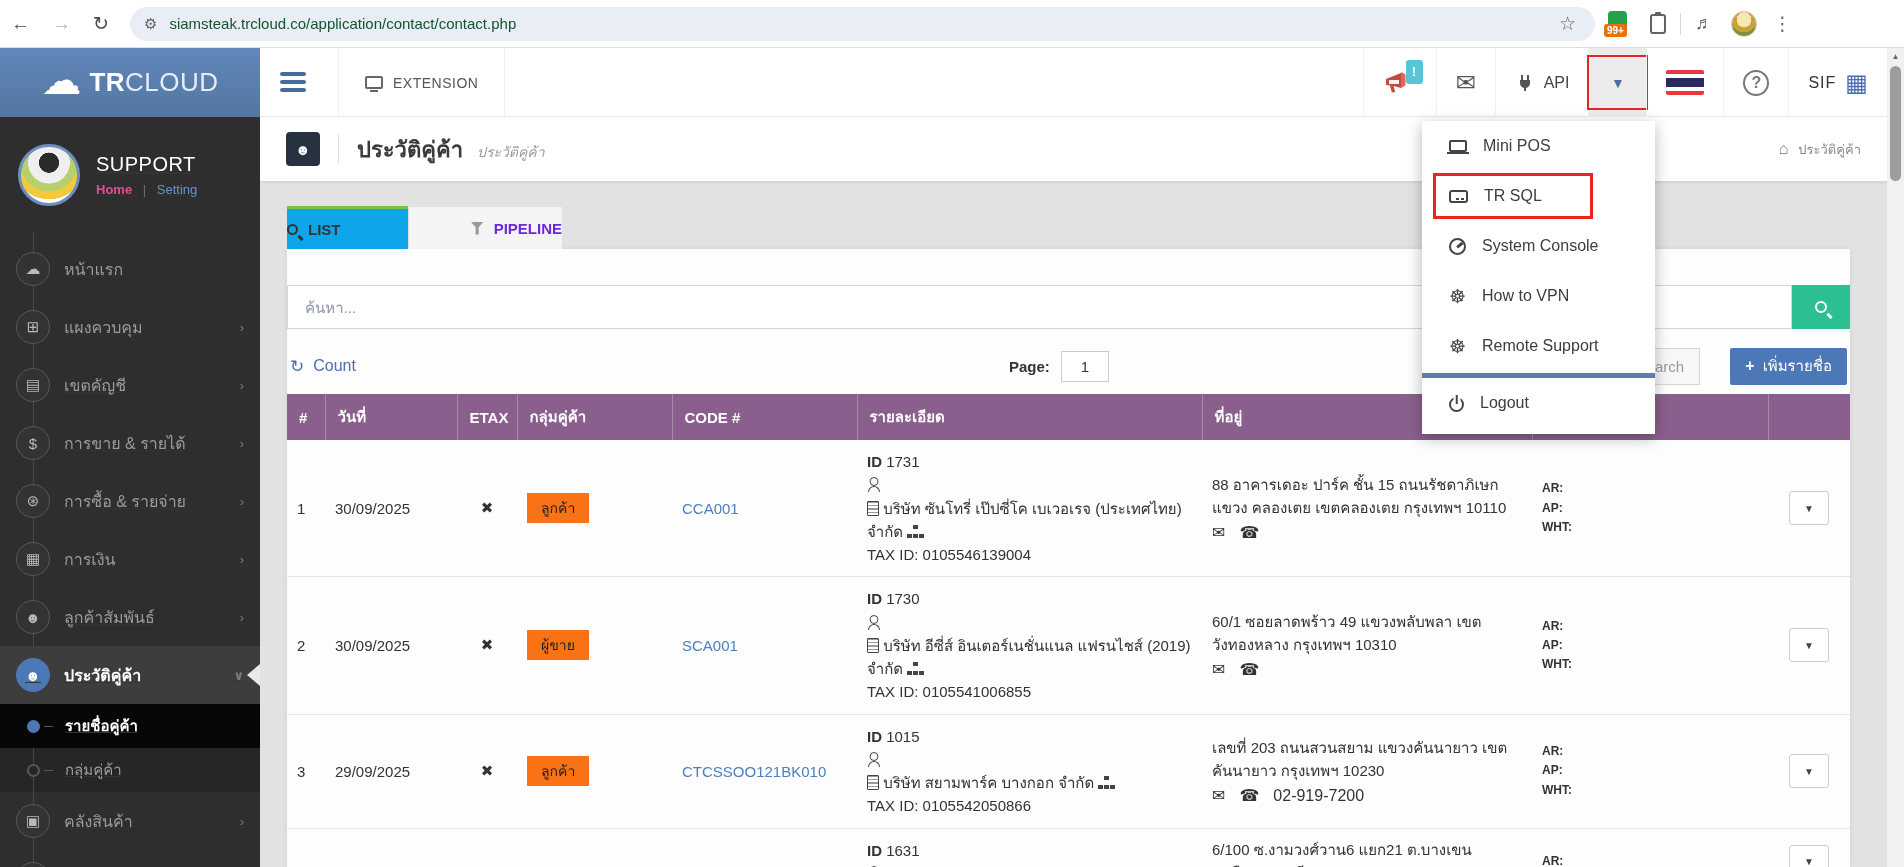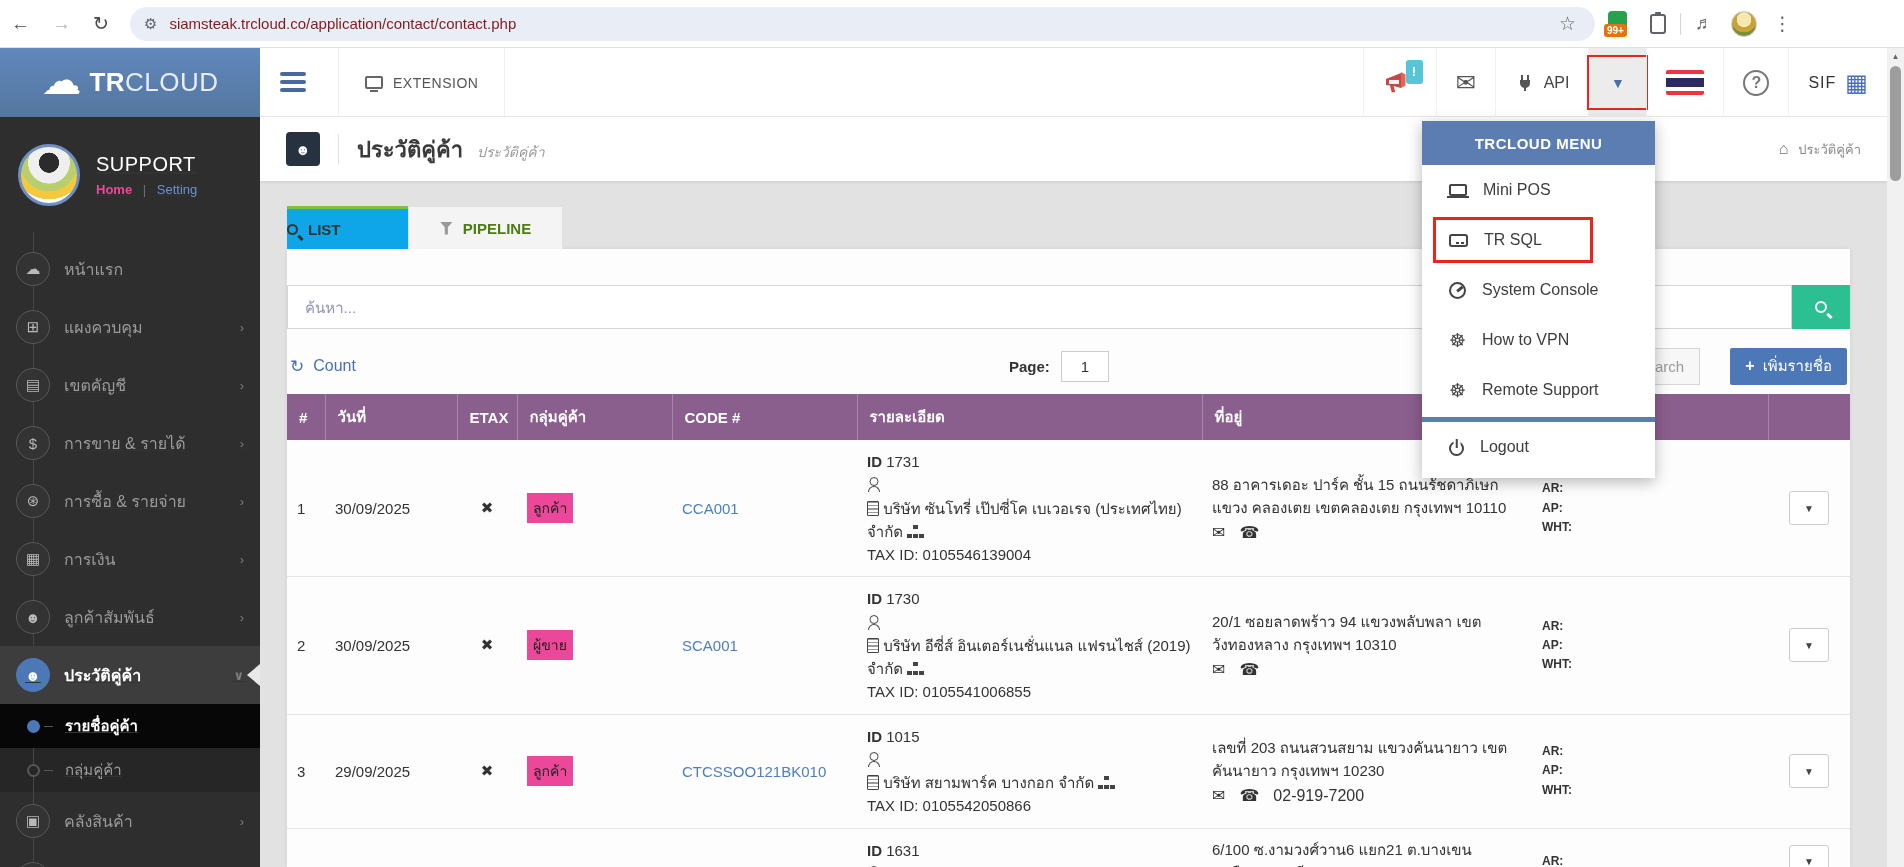--- a/index.html
+++ b/index.html
@@ -7,21 +7,21 @@
   body { position:relative; background:#fff; font-family:"Liberation Sans","DejaVu Sans",sans-serif; color:#333; }
 
   
   .browser-bar { position:absolute; top:0; left:0; width:1904px; height:48px; background:#fff;
     border-bottom:1px solid #dcdfe4; display:flex; align-items:center; z-index:60; }
   .bnav { font-size:19px; color:#4a4a4a; margin:0 11px; line-height:1; }
   .bnav.fwd { color:#b3b3b3; }
   .url-pill { height:34px; width:1465px; background:#e9edf6; border-radius:17px; margin-left:10px;
     display:flex; align-items:center; padding:0 14px; }
   .tune-icon { font-size:15px; color:#5f6368; margin-right:12px; }
-  .url-text { font-size:15px; color:#7f1d1d; }
+  .url-text { font-size:15px; color:#14532d; }
   .star-icon { font-size:19px; color:#5f6368; margin-left:-36px; }
   .ext-wrap { position:relative; width:26px; height:26px; margin-left:28px; }
   .ext-bag { position:absolute; top:0; left:4px; width:19px; height:17px; background:#27a14b; border-radius:4px 4px 2px 2px; }
   .ext-badge { position:absolute; bottom:0; left:0; background:#e8710a; color:#fff; font-size:10px; font-weight:bold;
     padding:1px 3px; border-radius:3px; }
   .clip-icon { position:relative; width:16px; height:20px; border:2px solid #5f6368; border-radius:3px; margin-left:20px; }
   .clip-icon::before { content:""; position:absolute; top:-4px; left:3px; width:6px; height:4px; background:#5f6368; border-radius:1px; }
   .bsep { width:1px; height:22px; background:#d7d7d7; margin:0 14px; }
   .music-icon { font-size:18px; color:#5f6368; }
   .bavatar { width:26px; height:26px; border-radius:50%; margin-left:18px;
@@ -104,21 +104,21 @@
     justify-content:center; color:#fff; font-size:15px; }
   .ph-sep { width:1px; height:30px; background:#e0e0e0; margin:0 18px; }
   .ph-title { font-size:22px; font-weight:bold; color:#3a3a3a; }
   .ph-sub { font-size:14px; font-style:italic; color:#9a9a9a; margin-left:14px; margin-top:6px; }
   .breadcrumb { margin-left:auto; display:flex; align-items:center; gap:10px; color:#888; font-size:13px; }
   .home-icon { font-size:16px; color:#777; }
 
   .tabs { position:absolute; top:89px; left:27px; display:flex; z-index:4; }
   .tab { height:43px; display:flex; align-items:center; gap:10px; font-size:15px; font-weight:bold; cursor:pointer; }
   .tab-list { background:#0ea5e9; border-top:3px solid #7cc142; color:#333; width:121px; justify-content:flex-start; }
-  .tab-pipeline { background:#f4f4f4; border:1px solid #e0e0e0; border-bottom:none; color:#4d7c0f; width:155px; justify-content:center; }
+  .tab-pipeline { background:#f4f4f4; border:1px solid #e0e0e0; border-bottom:none; color:#6d28d9; width:155px; justify-content:flex-end; }
   .lens { width:11px; height:11px; border:2.5px solid #333; border-radius:50%; position:relative; flex:none; }
   .lens::after { content:""; position:absolute; width:2.5px; height:6px; background:#333; left:10px; top:9px; transform:rotate(-45deg); }
   .funnel { width:13px; height:13px; background:#999; clip-path:polygon(0 0,100% 0,62% 45%,62% 100%,38% 100%,38% 45%); flex:none; }
 
   .panel { position:absolute; top:132px; left:27px; width:1563px; bottom:0; background:#fdfdfd;
     box-shadow:0 0 5px rgba(0,0,0,.07); padding-top:36px; }
   .search-row { display:flex; height:44px; }
   .search-input { flex:1; border:1px solid #d5d5d5; background:#fff; padding:0 17px; font-size:15px; color:#333; outline:none; }
   .search-input::placeholder { color:#8e96ad; }
   .search-btn { width:58px; background:#2bbf92; border:none; display:flex; align-items:center; justify-content:center; cursor:pointer; }
@@ -140,21 +140,21 @@
   
   table.ctable { width:1563px; border-collapse:collapse; table-layout:fixed; margin-top:8px; }
   .ctable th { background:#8b5f8d; color:#fff; font-size:15px; font-weight:bold; text-align:left;
     padding:11px 12px; border-right:1px solid rgba(255,255,255,.25); }
   .ctable th:last-child { border-right:none; }
   .ctable td { font-size:15px; color:#333; padding:10px 10px; vertical-align:middle; }
   .ctable tbody tr { border-top:1px solid #e6e6e6; background:#fdfdfd; }
   .ctable tbody tr:first-child { border-top:none; }
   .etx { color:#e8112d; font-weight:bold; text-align:center; }
   th.th-etax { text-align:left; }
-  .badge { background:#ec4899; color:#222; font-size:14px; padding:4px 6px; display:inline-block; }
+  .badge { background:#f97316; color:#222; font-size:14px; padding:4px 14px; display:inline-block; }
   .badge:empty { display:none; }
   .code { color:#4d7fc0; text-decoration:none; cursor:pointer; }
   .details div { line-height:1.55; }
   .details .idl b { font-weight:800; }
   .addr-text { line-height:1.5; }
   .contact-ics { margin-top:4px; font-size:16px; color:#333; display:flex; align-items:center; gap:14px; }
   .acct div { font-size:12px; font-weight:bold; color:#333; line-height:1.6; }
   .act-btn { width:40px; height:34px; background:#fff; border:1px solid #ccc; border-radius:3px; color:#444;
     font-size:10px; cursor:pointer; }
   td.act { text-align:center; }
@@ -454,21 +454,21 @@
           <td class="etx">✖</td>
           <td><span class="badge">ผู้ขาย</span></td>
           <td><a class="code">SCA001</a></td>
           <td class="details">
             <div class="idl"><b>ID</b> <span>1730</span></div>
             <div><span class="icon-person"></span></div>
             <div><span class="icon-building"></span> <span>บริษัท อีซี่ส์ อินเตอร์เนชั่นแนล แฟรนไชส์ (2019) จำกัด</span> <span class="icon-sitemap"></span></div>
             <div>TAX ID: 0105541006855</div>
           </td>
           <td class="address">
-            <div class="addr-text">20/1 ซอยลาดพร้าว 94 แขวงพลับพลา เขตวังทองหลาง กรุงเทพฯ 10310</div>
+            <div class="addr-text">60/1 ซอยลาดพร้าว 49 แขวงพลับพลา เขตวังทองหลาง กรุงเทพฯ 10310</div>
             <div class="contact-ics">
                 <span>✉</span>
                 <span>☎</span>
                 <span></span>
               </div>
           </td>
           <td class="acct">
             <div>AR:</div>
             <div>AP:</div>
             <div>WHT:</div>
@@ -520,21 +520,20 @@
             <div>AR:</div>
           </td>
           <td class="act"><button class="act-btn">▼</button></td>
         </tr>
       </tbody>
     </table>
   </div>
 </div>
 
 <div class="menu">
-  <div class="menu-head">TRCLOUD MENU</div>
   <div class="menu-item">
     <span class="mic mic-laptop"></span>
     <span>Mini POS</span>
   </div>
   <div class="menu-item hl">
     <span class="mic mic-hdd"></span>
     <span>TR SQL</span>
   </div>
   <div class="menu-item">
     <span class="mic mic-gauge"></span>

